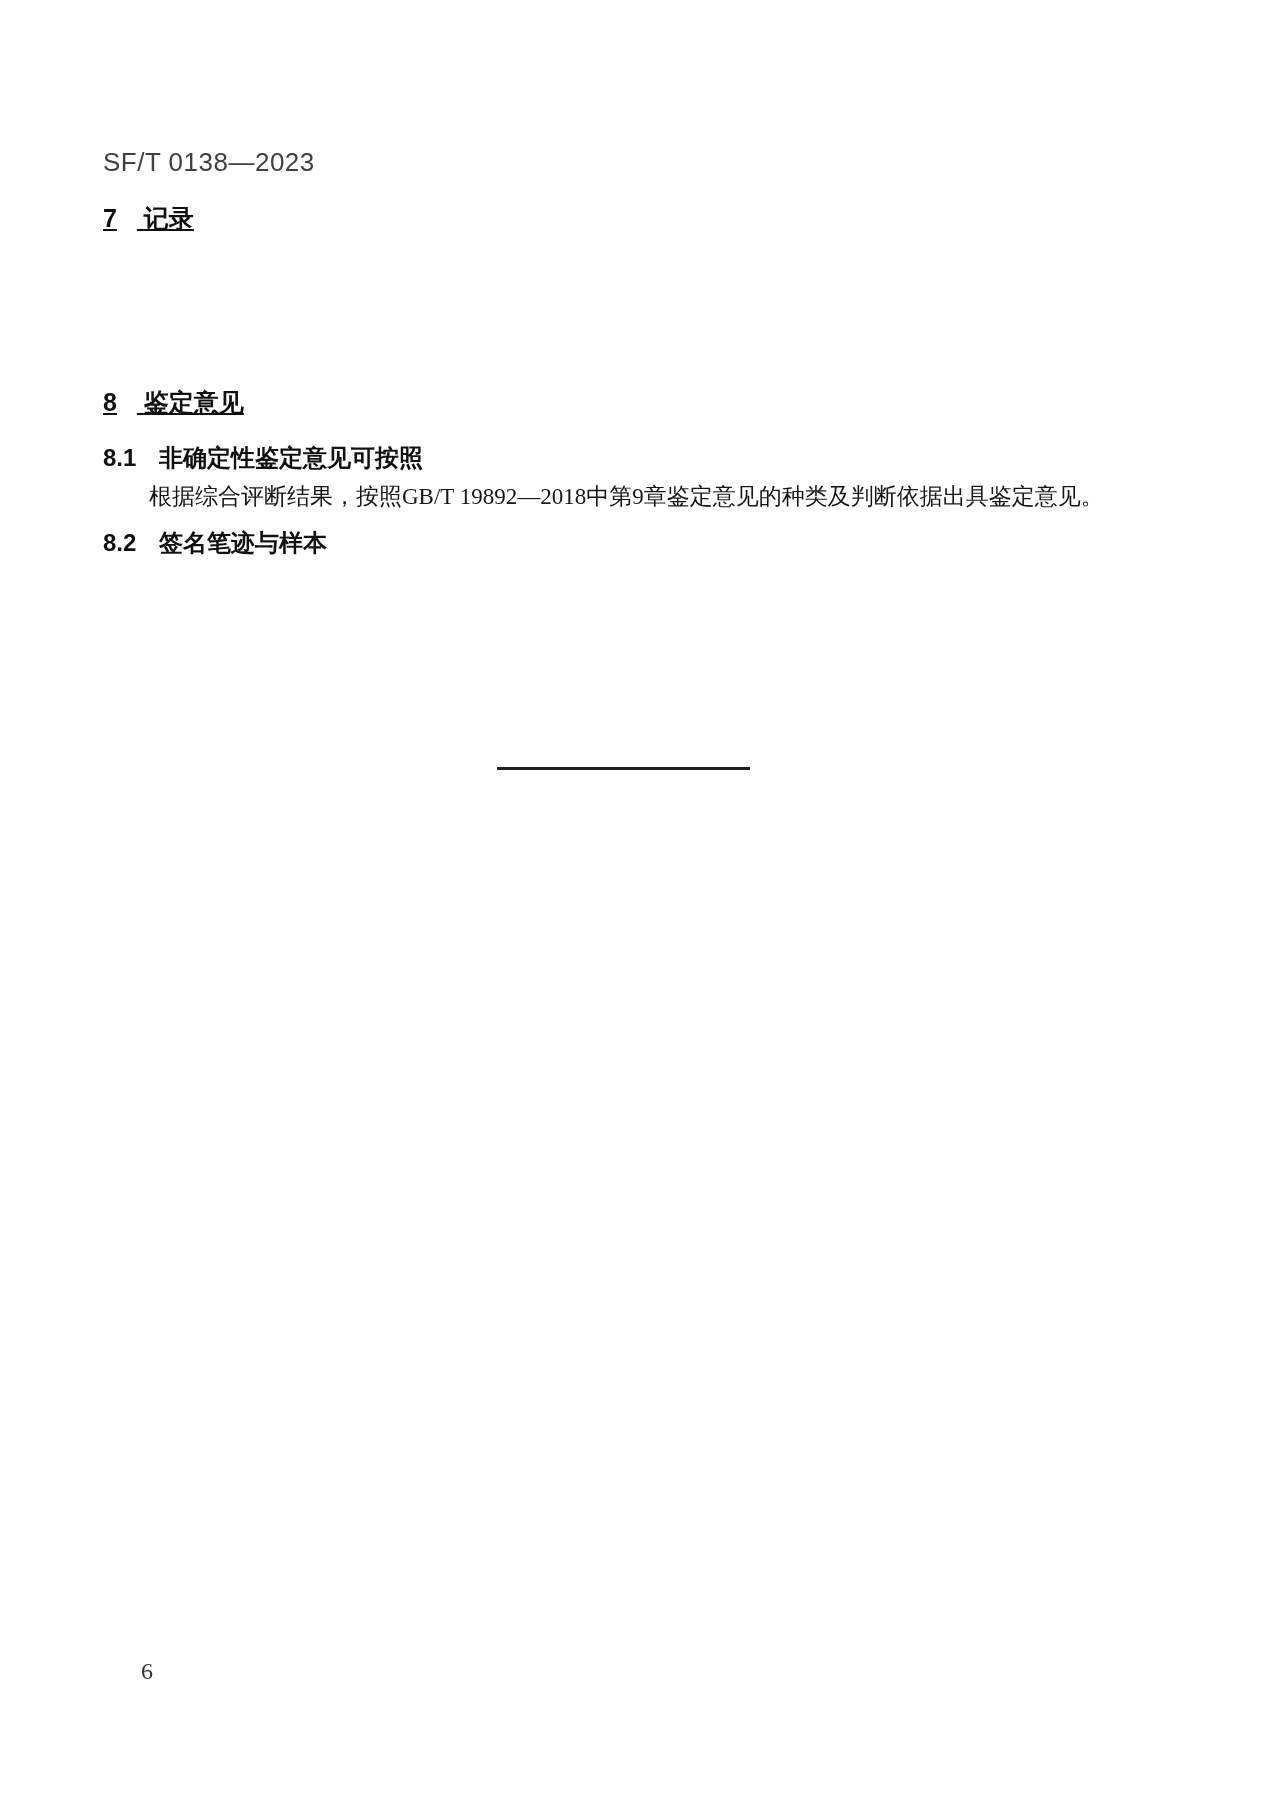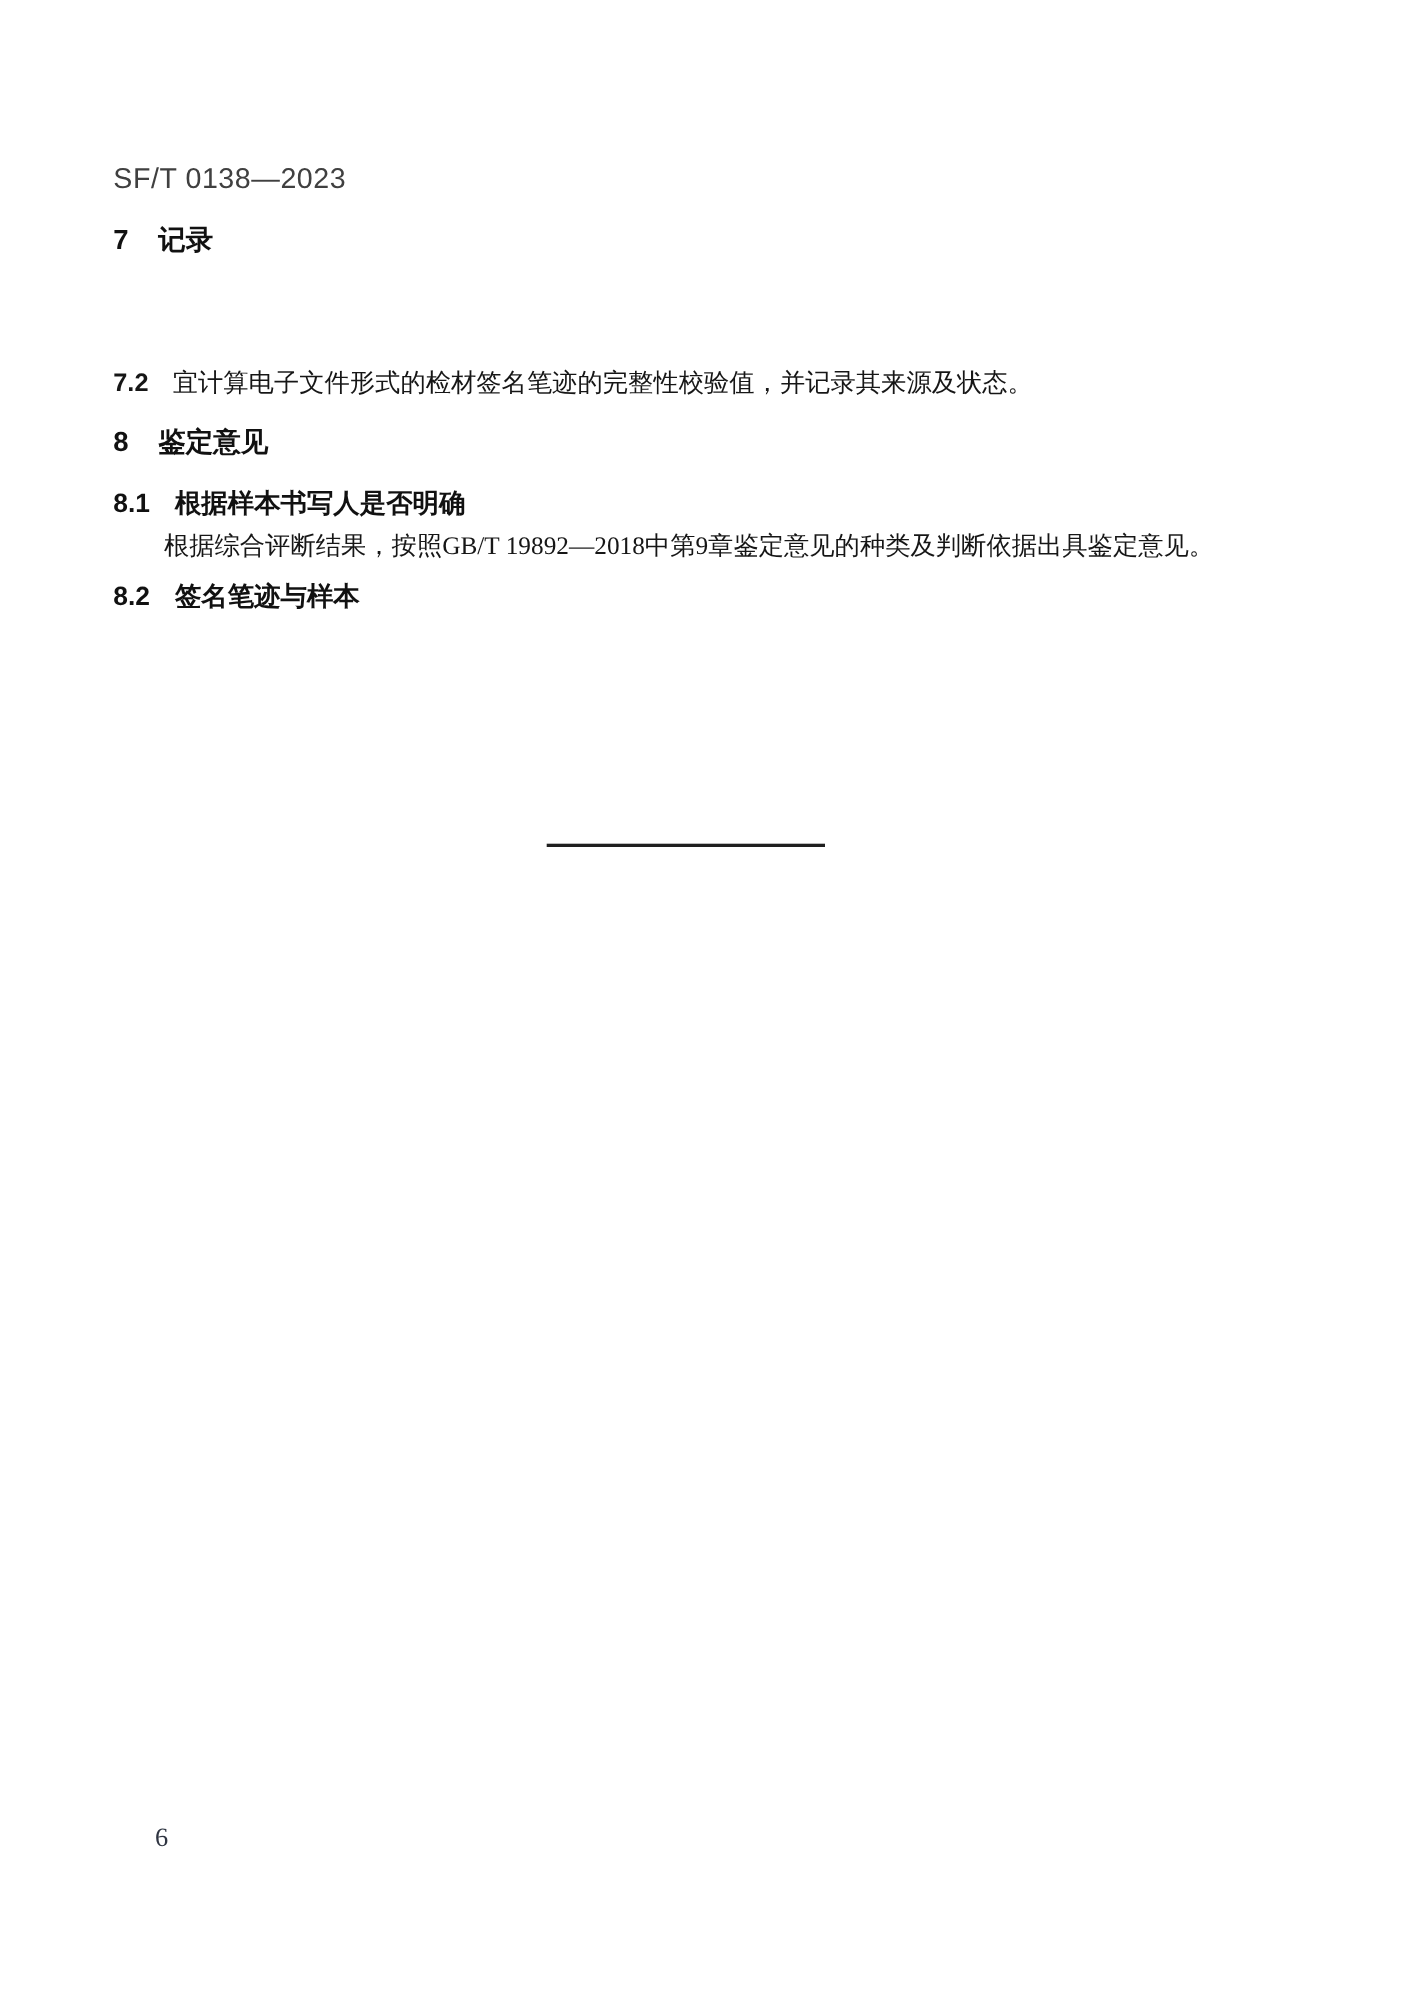--- a/index.html
+++ b/index.html
@@ -32,20 +32,21 @@
 
   
   .chapter-heading {
     left: 103px;
     font-family: "Liberation Sans", "DejaVu Sans", sans-serif;
     font-size: 25px;
     font-weight: 700;
     color: #111111;
     white-space: nowrap;
     line-height: 1;
+    text-decoration: underline;
   }
   .chapter-heading .h-num { margin-right: 20px; }
 
   
   .sub-heading {
     left: 103px;
     font-family: "Liberation Sans", "DejaVu Sans", sans-serif;
     font-size: 24px;
     font-weight: 700;
     color: #111111;
@@ -96,32 +97,29 @@
 <div class="page">
 
   <div class="abs doc-code">SF/T 0138—2023</div>
 
   <div class="abs chapter-heading" style="top:206px;">
     <span class="h-num">7</span>
     <span class="h-title">记录</span>
   </div>
 
 
-  <div class="abs para" style="top:332px;">
-    <span class="c-num">7.2</span><span>宜计算电子文件形式的检材签名笔迹的完整性校验值，并记录其来源及状态。</span>
-  </div>
 
   <div class="abs chapter-heading" style="top:390px;">
     <span class="h-num">8</span>
     <span class="h-title">鉴定意见</span>
   </div>
 
   <div class="abs sub-heading" style="top:446px;">
     <span class="h-num">8.1</span>
-    <span class="h-title">根据样本书写人是否明确</span>
+    <span class="h-title">非确定性鉴定意见可按照</span>
   </div>
 
   <div class="abs para indent" style="top:481px;">根据综合评断结果，按照GB/T 19892—2018中第9章鉴定意见的种类及判断依据出具鉴定意见。</div>
 
   <div class="abs sub-heading" style="top:531px;">
     <span class="h-num">8.2</span>
     <span class="h-title">签名笔迹与样本</span>
   </div>
 
 

